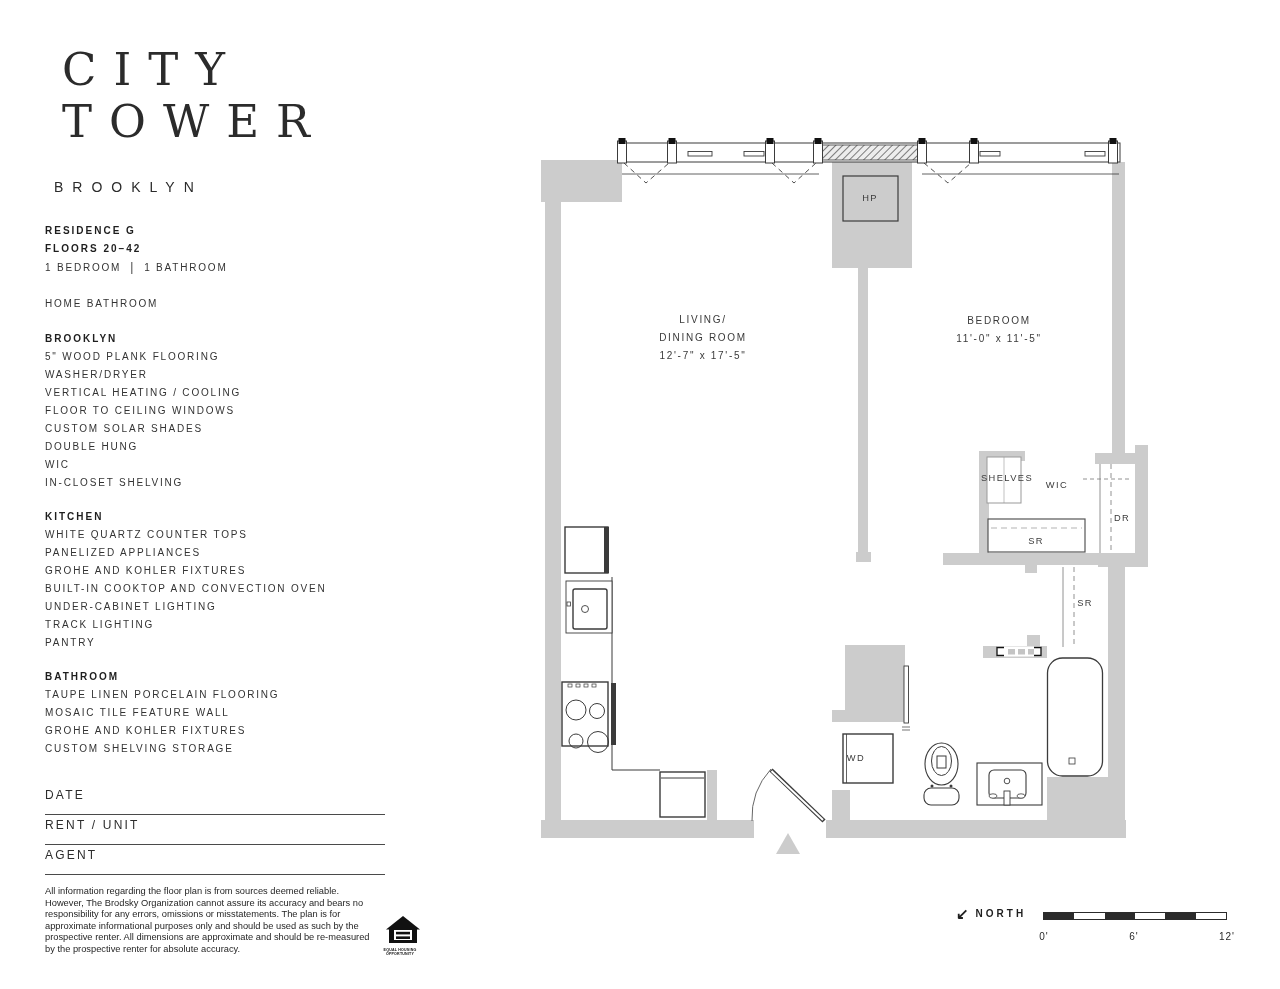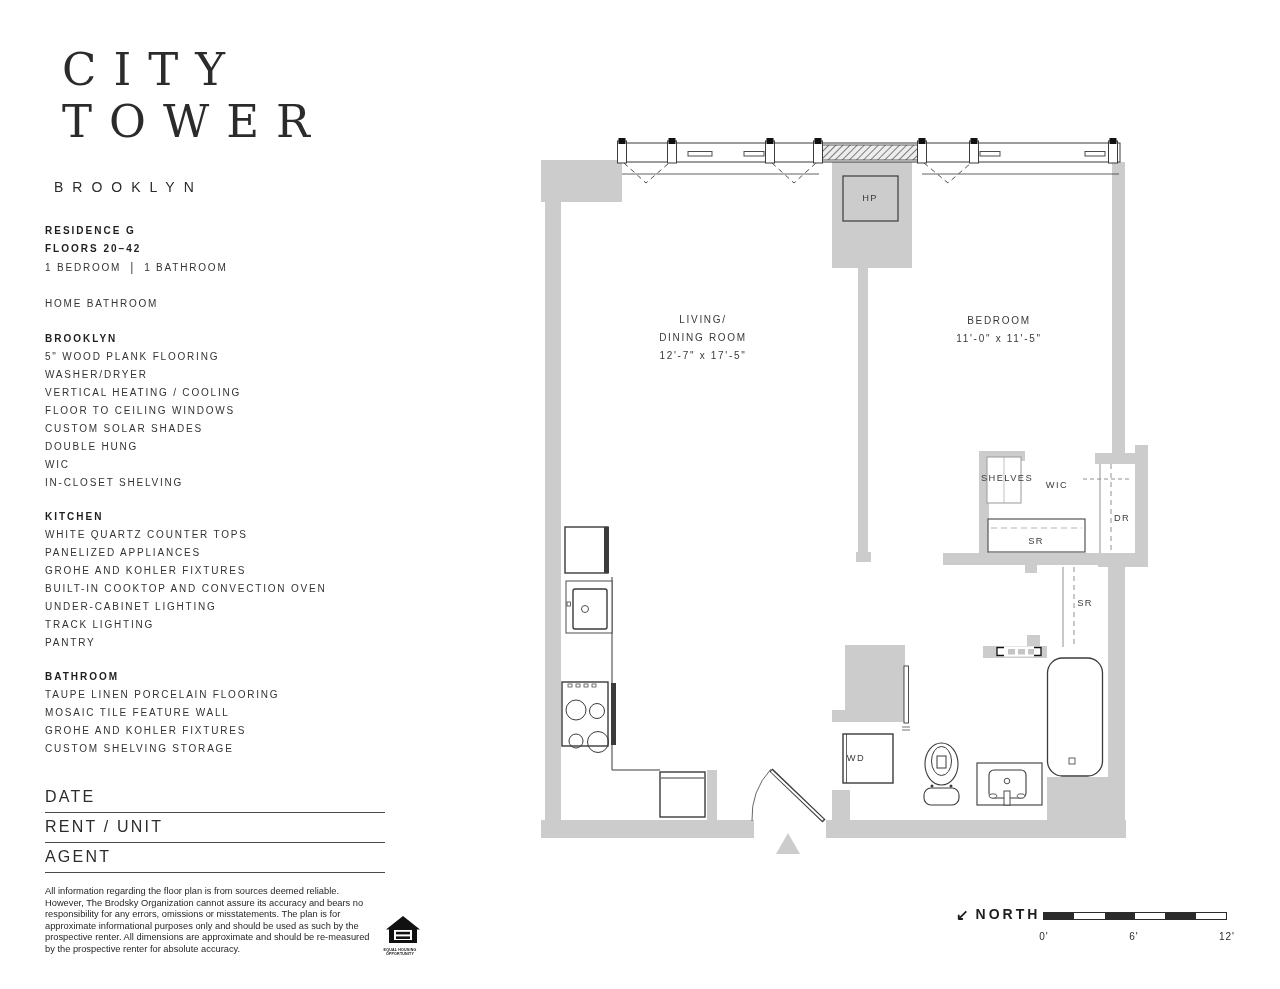--- a/index.html
+++ b/index.html
@@ -12,34 +12,34 @@
   .brand-loc{font-size:14px;letter-spacing:9px;padding-left:9px;margin-top:31px;color:#2b2b2b;}
   
   .sideblock{position:absolute;left:45px;font-size:10px;letter-spacing:1.8px;
              line-height:18px;color:#333;}
   .sideblock .hd{font-weight:bold;color:#1e1e1e;letter-spacing:2px;}
   .res-line{font-weight:bold;color:#1e1e1e;letter-spacing:2px;}
   .res-bb{font-weight:normal;color:#333;}
   .res-bb .sep{padding:0 9px;font-size:12px;color:#444;}
   
   .form-row{position:absolute;left:45px;width:340px;border-bottom:1.2px solid #4a4a4a;
-            padding-bottom:6px;font-size:16px;letter-spacing:2.2px;color:#2c2c2c;}
+            padding-bottom:12px;font-size:12px;letter-spacing:2.2px;color:#2c2c2c;}
   
   .disclaimer{position:absolute;left:45px;top:877px;width:334px;font-size:9.3px;
               line-height:11.5px;color:#1f1f1f;}
   .eho{position:absolute;left:383px;top:916px;width:40px;text-align:center;color:#111;}
   .eho-txt{font-size:3.6px;letter-spacing:.2px;line-height:4.2px;font-weight:bold;width:34px;}
   
   .plan-label{position:absolute;text-align:center;color:#3a3a3a;font-size:10px;
               letter-spacing:1.7px;line-height:18px;}
   .plan-label.small{font-size:9.3px;letter-spacing:1.4px;line-height:12px;}
   
   .compass{position:absolute;left:956px;top:906px;display:flex;align-items:center;gap:7px;color:#1e1e1e;}
   .compass .arrow{font-size:15px;font-weight:bold;line-height:15px;}
-  .compass .lbl{font-size:14px;font-weight:bold;letter-spacing:3px;}
+  .compass .lbl{font-size:10px;font-weight:bold;letter-spacing:3px;}
   .scalebar{position:absolute;left:1043px;top:912px;width:184px;height:8px;
             border:1px solid #2b2b2b;display:flex;box-sizing:border-box;}
   .scalebar span{flex:1;}
   .seg-b{background:#2b2b2b;}
   .seg-w{background:#ffffff;}
   .tick{position:absolute;top:931px;width:40px;text-align:center;font-size:10px;
         letter-spacing:1px;color:#2a2a2a;}
 </style>
 </head>
 <body>

